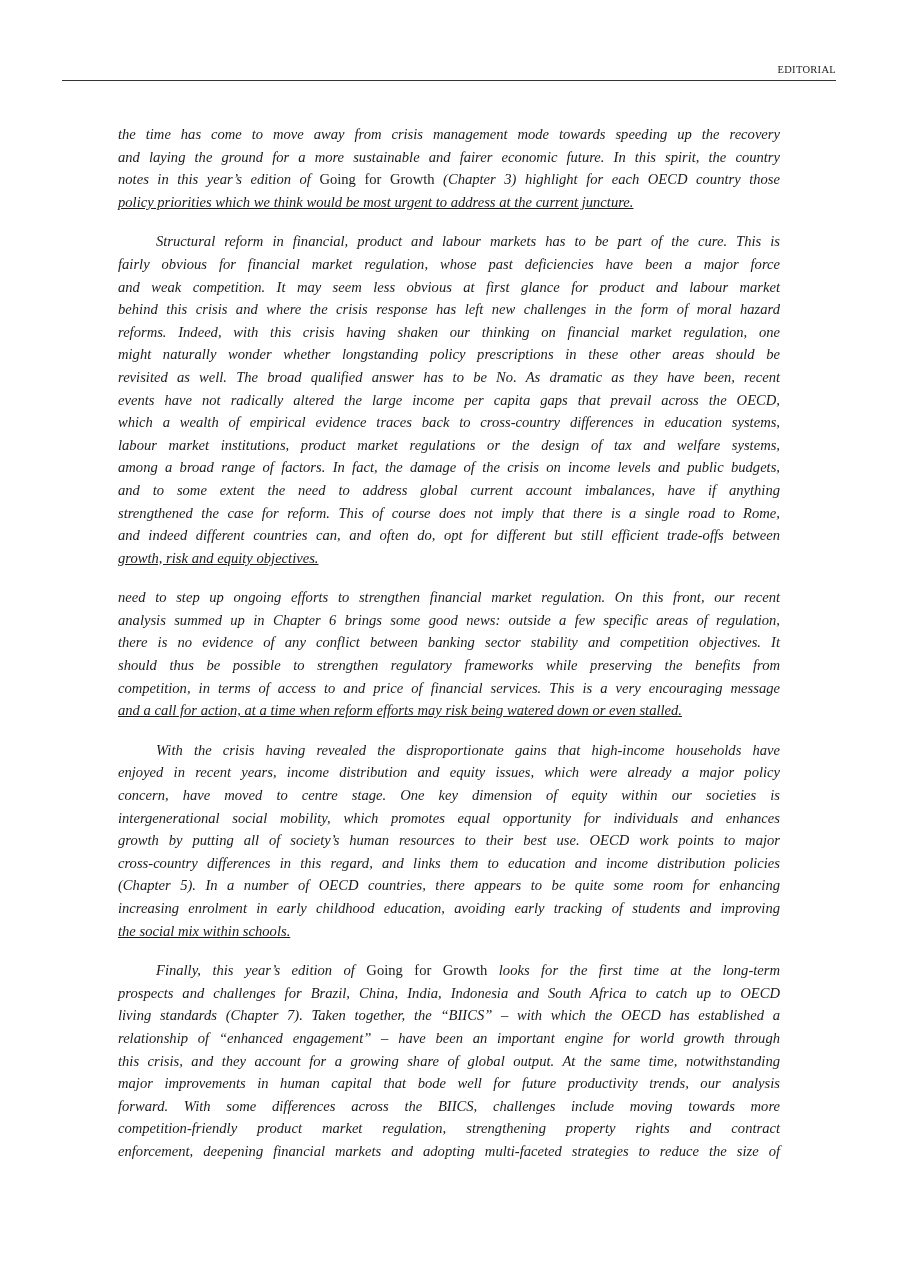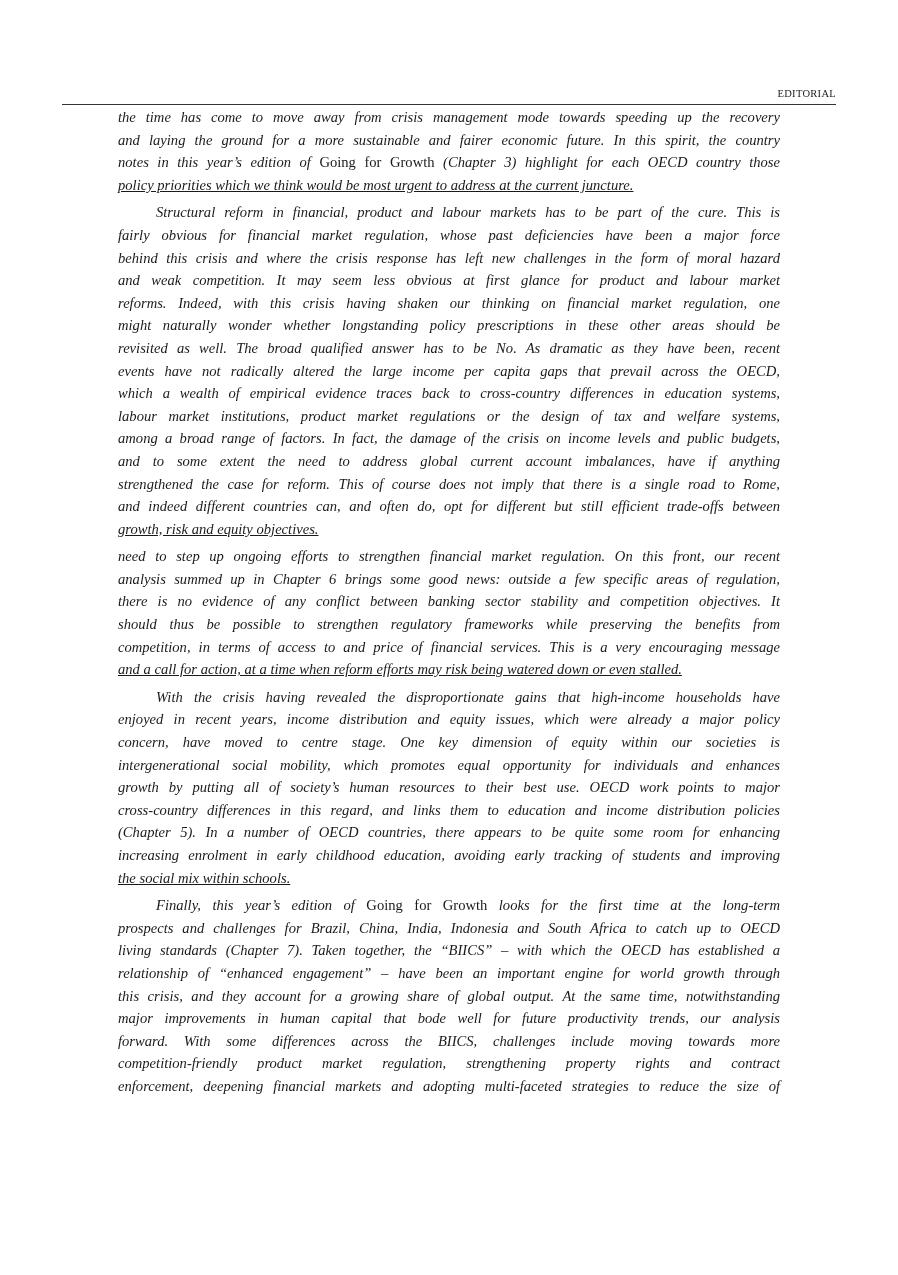--- a/index.html
+++ b/index.html
@@ -1,23 +1,23 @@
 <!DOCTYPE html>
 <html><head>
 <meta charset="utf-8">
 <style>
   html, body { margin: 0; padding: 0; background: #ffffff; }
   body { width: 898px; height: 1275px; position: relative; overflow: hidden;
          font-family: "DejaVu Serif", "Liberation Serif", serif; color: #1a1a1a; }
   .header { position: absolute; left: 62px; top: 62px; width: 774px; height: 18px;
-            border-bottom: 1.3px solid #333; margin-top: 24px; }
+            border-bottom: 1.3px solid #333; }
   .running-head { position: absolute; right: 0; top: 2px; font-size: 10.5px;
                   letter-spacing: 0.3px; font-family: "Liberation Serif", serif; color: #222; }
   .body { position: absolute; left: 118px; top: 106px; width: 662px; }
-  .para { margin: 0 0 5px 0; }
+  .para { margin: 17px 0 5px 0; }
   .line { display: block; height: 22.6px; line-height: 22.6px; font-size: 14.6px;
           font-style: italic; font-family: "Liberation Serif", serif;
           text-align: justify; text-align-last: justify; white-space: nowrap; overflow: visible; }
   .line.last { text-align-last: left; text-decoration: underline; }
   .line.indent { text-indent: 38px; }
   .roman { font-style: normal; }
 </style>
 </head>
 <body>
 
@@ -28,22 +28,22 @@
 <div class="body" id="body">
     <div class="para">
       <span class="line">the time has come to move away from crisis management mode towards speeding up the recovery</span>
       <span class="line">and laying the ground for a more sustainable and fairer economic future. In this spirit, the country</span>
       <span class="line">notes in this year’s edition of <span class="roman">Going for Growth</span> (Chapter 3) highlight for each OECD country those</span>
       <span class="line last">policy priorities which we think would be most urgent to address at the current juncture.</span>
     </div>
     <div class="para">
       <span class="line indent">Structural reform in financial, product and labour markets has to be part of the cure. This is</span>
       <span class="line">fairly obvious for financial market regulation, whose past deficiencies have been a major force</span>
+      <span class="line">and weak competition. It may seem less obvious at first glance for product and labour market</span>
       <span class="line">behind this crisis and where the crisis response has left new challenges in the form of moral hazard</span>
-      <span class="line">and weak competition. It may seem less obvious at first glance for product and labour market</span>
       <span class="line">reforms. Indeed, with this crisis having shaken our thinking on financial market regulation, one</span>
       <span class="line">might naturally wonder whether longstanding policy prescriptions in these other areas should be</span>
       <span class="line">revisited as well. The broad qualified answer has to be No. As dramatic as they have been, recent</span>
       <span class="line">events have not radically altered the large income per capita gaps that prevail across the OECD,</span>
       <span class="line">which a wealth of empirical evidence traces back to cross-country differences in education systems,</span>
       <span class="line">labour market institutions, product market regulations or the design of tax and welfare systems,</span>
       <span class="line">among a broad range of factors. In fact, the damage of the crisis on income levels and public budgets,</span>
       <span class="line">and to some extent the need to address global current account imbalances, have if anything</span>
       <span class="line">strengthened the case for reform. This of course does not imply that there is a single road to Rome,</span>
       <span class="line">and indeed different countries can, and often do, opt for different but still efficient trade-offs between</span>

